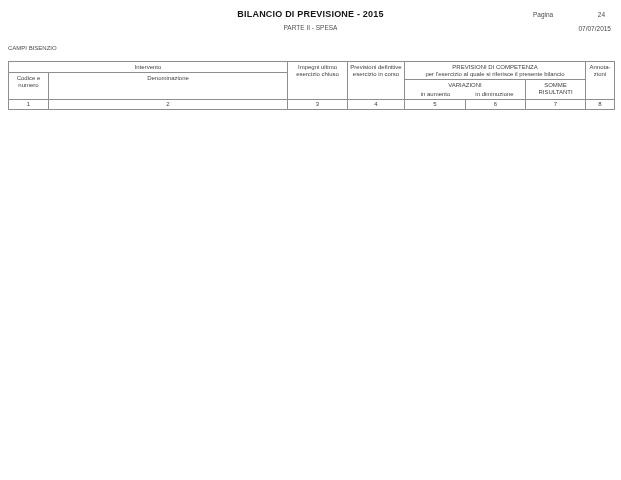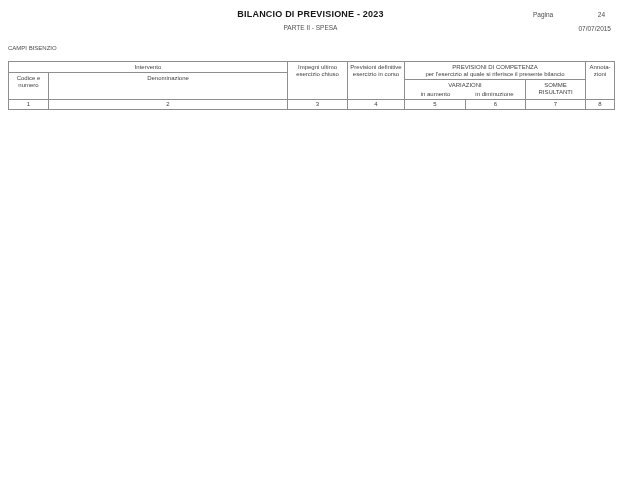--- a/index.html
+++ b/index.html
@@ -24,21 +24,21 @@
 
   .hdr-two-line div { line-height:7px; }
   .var-sub { display:flex; margin-top:2px; }
   .var-sub span { flex:1; text-align:center; }
   .h4 th { padding:1px 1px; }
 </style>
 </head>
 <body>
 
 <div class="doc-header">
-  <div class="doc-title">BILANCIO DI PREVISIONE - 2023</div>
+  <div class="doc-title">BILANCIO DI PREVISIONE - 2015</div>
   <div class="doc-subtitle">PARTE II - SPESA</div>
 </div>
 
 <div class="meta">
   <div class="meta-line1">
     <span>Pagina</span>
     <span>24</span>
   </div>
   <div class="meta-date">07/07/2015</div>
 </div>

